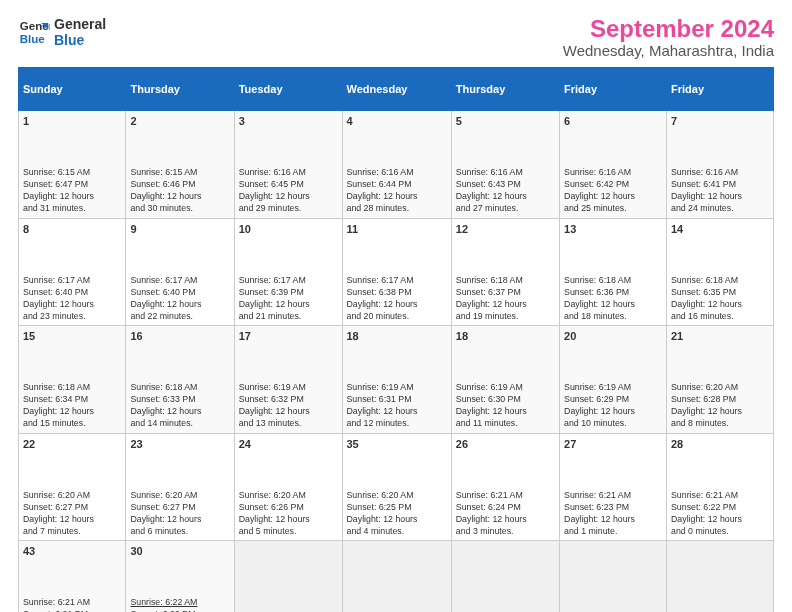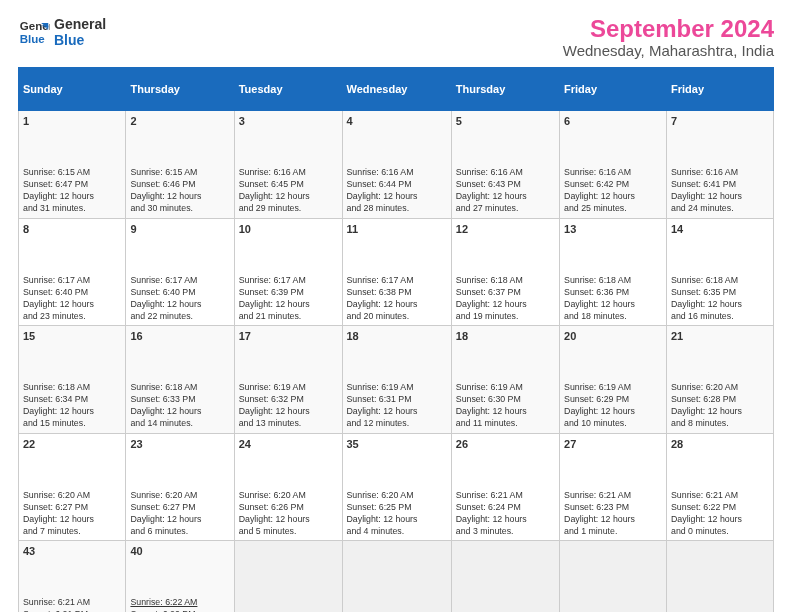--- a/index.html
+++ b/index.html
@@ -328,21 +328,21 @@
         </tr>
         <tr>
           <td>
             <span class="day-num">43</span>
             <div class="day-info" style="white-space: pre-line;">Sunrise: 6:21 AM
 Sunset: 6:21 PM
 Daylight: 11 hours
 and 59 minutes.</div>
           </td>
           <td>
-            <span class="day-num">40</span>
+            <span class="day-num">30</span>
             <div class="day-info" style="white-space: pre-line; text-decoration: underline;">Sunrise: 6:22 AM
 Sunset: 6:20 PM
 Daylight: 11 hours
 and 58 minutes.</div>
           </td>
           <td class="empty"></td>
           <td class="empty"></td>
           <td class="empty"></td>
           <td class="empty"></td>
           <td class="empty"></td>

